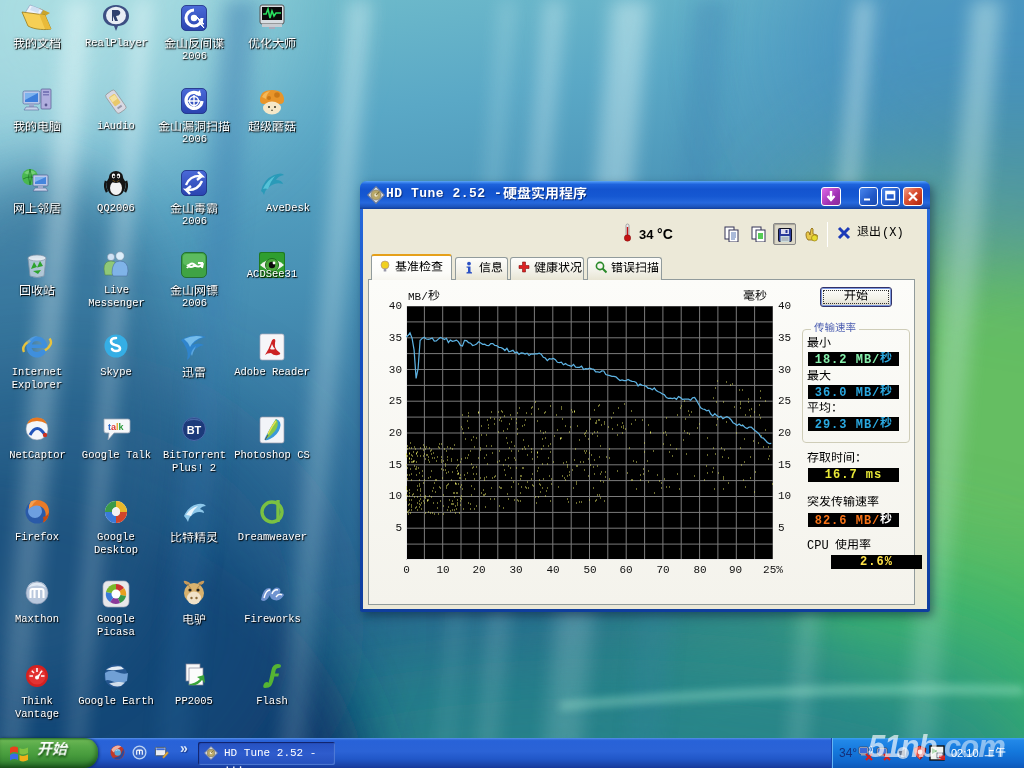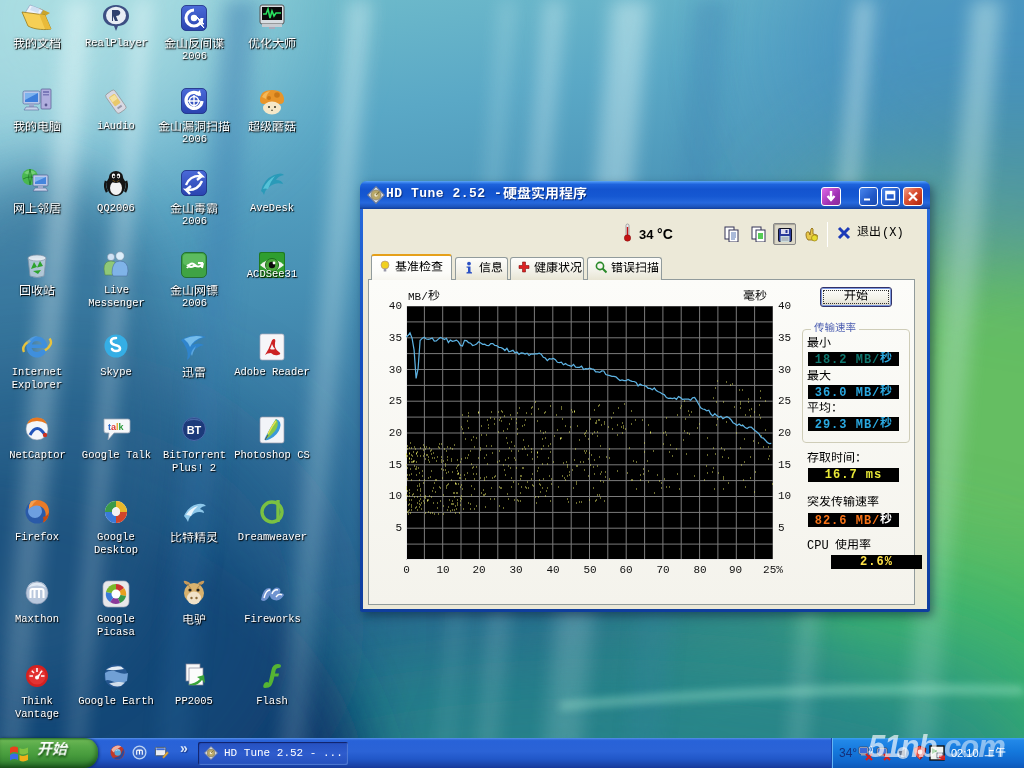--- a/index.html
+++ b/index.html
@@ -402,21 +402,21 @@
 <svg class="clbl" style="position:absolute;left:248px;top:121px" width="48" height="13" viewBox="0 0 48 13" fill="#fff">
     <path transform="translate(0.0,9.6)" d="M7.1 -4.2H10V-2H7.1ZM6.3 -4.9V-1.2H10.9V-4.9ZM1.2 -4.7C1.1 -2.6 1 -0.7 0.3 0.5C0.5 0.6 0.9 0.9 1.1 1C1.4 0.3 1.6 -0.5 1.8 -1.4C2.6 0.3 4.1 0.6 6.6 0.6H11.3C11.3 0.4 11.5 -0 11.6 -0.2C10.9 -0.2 7.2 -0.2 6.6 -0.2C5.4 -0.2 4.5 -0.3 3.8 -0.6V-3H5.6V-3.8H3.8V-5.5H5.7C5.9 -5.4 6.1 -5.2 6.2 -5.1C7.5 -5.9 8.2 -7 8.4 -8.8H10.3C10.2 -7.2 10.1 -6.6 9.9 -6.4C9.8 -6.3 9.7 -6.3 9.6 -6.3C9.4 -6.3 8.9 -6.3 8.4 -6.4C8.5 -6.2 8.6 -5.8 8.6 -5.6C9.2 -5.6 9.7 -5.6 10 -5.6C10.3 -5.6 10.5 -5.7 10.7 -5.9C10.9 -6.2 11.1 -7.1 11.1 -9.2C11.2 -9.3 11.2 -9.6 11.2 -9.6H5.9V-8.8H7.6C7.4 -7.4 6.8 -6.4 5.8 -5.8V-6.3H3.6V-7.8H5.5V-8.6H3.6V-10.1H2.8V-8.6H0.9V-7.8H2.8V-6.3H0.6V-5.5H3V-1.1C2.5 -1.5 2.2 -2.1 1.9 -2.9C1.9 -3.4 2 -4 2 -4.6Z"></path>
     <path transform="translate(12.0,9.6)" d="M0.5 -0.7 0.7 0.2C1.9 -0.2 3.4 -0.8 4.8 -1.4L4.6 -2.1C3.1 -1.6 1.5 -1 0.5 -0.7ZM4.8 -9.3V-8.5H6.1C6 -4.6 5.6 -1.5 3.9 0.4C4.2 0.6 4.6 0.8 4.7 1C5.8 -0.4 6.3 -2.1 6.7 -4.3C7.1 -3.3 7.6 -2.4 8.2 -1.6C7.4 -0.8 6.6 -0.1 5.6 0.3C5.8 0.4 6.1 0.8 6.3 1C7.2 0.5 8 -0.1 8.7 -0.9C9.4 -0.1 10.1 0.5 11 0.9C11.1 0.7 11.4 0.4 11.6 0.2C10.7 -0.2 9.9 -0.8 9.3 -1.6C10.1 -2.7 10.7 -4.1 11.1 -5.8L10.5 -6.1L10.4 -6H9.2C9.5 -7 9.8 -8.3 10.1 -9.3ZM7 -8.5H9C8.7 -7.3 8.3 -6.1 8 -5.2H10.1C9.8 -4.1 9.3 -3.1 8.7 -2.2C7.9 -3.3 7.3 -4.6 6.9 -6C6.9 -6.8 7 -7.6 7 -8.5ZM0.7 -5.1C0.8 -5.2 1.1 -5.2 2.7 -5.4C2.1 -4.6 1.6 -4 1.4 -3.8C1 -3.3 0.7 -3 0.5 -3C0.6 -2.7 0.7 -2.3 0.7 -2.1C1 -2.3 1.4 -2.5 4.6 -3.4C4.6 -3.6 4.5 -4 4.5 -4.2L2.2 -3.5C3.1 -4.6 4 -5.8 4.7 -7.1L4 -7.6C3.7 -7.1 3.5 -6.7 3.2 -6.2L1.6 -6.1C2.3 -7.1 3.1 -8.4 3.6 -9.7L2.8 -10.1C2.3 -8.6 1.4 -7.1 1.1 -6.7C0.8 -6.3 0.6 -6 0.4 -5.9C0.5 -5.7 0.6 -5.3 0.7 -5.1Z"></path>
     <path transform="translate(24.0,9.6)" d="M7.6 -10.1V-9.3H4.4V-10.1H3.5V-9.3H0.6V-8.6H3.5V-8H4.4V-8.6H7.6V-8H8.5V-8.6H11.4V-9.3H8.5V-10.1ZM5.3 -8.2C5.5 -8.1 5.7 -7.9 6 -7.7H1.4V-4.7C1.4 -3.2 1.3 -1 0.5 0.5C0.7 0.6 1.1 0.8 1.2 1C2.1 -0.7 2.2 -3.1 2.2 -4.7V-7H11.3V-7.7H6.9C6.7 -7.9 6.3 -8.3 5.9 -8.5ZM2.6 -3.1V-2.4H4.7C4 -1.6 3 -0.9 2 -0.5C2.2 -0.3 2.5 -0 2.6 0.1C3.1 -0.1 3.6 -0.4 4.1 -0.8V0.9H4.9V0.6H9.6V0.9H10.4V-1.7H5.1C5.3 -2 5.4 -2.2 5.6 -2.4H11.1V-3.1ZM4.4 -6.8V-6.1H2.7V-5.6H4.2C3.7 -4.9 3 -4.2 2.4 -3.8C2.5 -3.7 2.7 -3.5 2.8 -3.4C3.3 -3.7 3.9 -4.3 4.4 -5V-3.5H5.1V-4.9C5.4 -4.6 5.8 -4.3 6 -4.1L6.4 -4.6L5.1 -5.5V-5.6H6.5V-6.1H5.1V-6.8ZM8.4 -6.8V-6.1H6.8V-5.6H8.1C7.7 -4.9 6.9 -4.2 6.3 -3.9C6.4 -3.8 6.6 -3.6 6.7 -3.4C7.3 -3.8 7.9 -4.4 8.4 -5V-3.4H9.1V-5.1C9.6 -4.4 10.3 -3.8 11 -3.5C11.1 -3.6 11.3 -3.8 11.4 -3.9C10.7 -4.3 9.8 -4.9 9.3 -5.6H11V-6.1H9.1V-6.8ZM4.9 -0.1V-1.1H9.6V-0.1Z"></path>
     <path transform="translate(36.0,9.6)" d="M7.5 -10.1V-9.1H4.4V-10.1H3.5V-9.1H0.7V-8.2H3.5V-7.2H4.4V-8.2H7.5V-7.2H8.4V-8.2H11.3V-9.1H8.4V-10.1ZM5.9 -3.1V1H6.8V0.4H10V0.9H10.9V-3.1H8.9V-4.8H11.4V-5.6H8.9V-7.1H8V-5.6H5.6V-4.8H8V-3.1ZM6.8 -0.4V-2.3H10V-0.4ZM4.2 -4.9C4 -3.8 3.7 -2.8 3.3 -2.1C2.9 -2.3 2.4 -2.5 2 -2.7C2.3 -3.4 2.6 -4.1 2.8 -4.9ZM1 -2.4C1.6 -2.1 2.2 -1.7 2.8 -1.3C2.2 -0.6 1.4 -0.1 0.5 0.3C0.7 0.4 1.1 0.8 1.2 0.9C2.1 0.5 2.8 -0 3.5 -0.9C4.1 -0.4 4.6 0 5 0.4L5.5 -0.3C5.2 -0.7 4.6 -1.2 4 -1.6C4.6 -2.6 5 -3.9 5.2 -5.6L4.7 -5.7L4.5 -5.7H3.1C3.2 -6.2 3.3 -6.7 3.4 -7.1L2.6 -7.2C2.5 -6.7 2.4 -6.2 2.2 -5.7H0.5V-4.9H2C1.7 -4 1.3 -3 1 -2.4Z"></path>
   </svg>
 <div class="ico" style="left:256px;top:167px"><svg width="32" height="32" viewBox="0 0 32 32">
       <path d="M5 24 Q8 12 18 8 Q26 5 28 8 Q22 9 20 13 Q26 13 27 17 Q21 15 16 18 Q9 22 8 28 Q7 25 5 24 Z" fill="#2a9ab8"></path>
 <path d="M7 22 Q11 13 19 9 Q14 15 12 22 Q9 21 7 22" fill="#55c2d8"></path>
     </svg></div>
-<div class="lbl" style="left:249px;top:202px;width:46px">AveDesk</div>
+<div class="lbl" style="left:265px;top:202px;width:46px">AveDesk</div>
 <div class="ico" style="left:256px;top:249px"><svg width="32" height="32" viewBox="0 0 32 32">
       <rect x="3" y="3" width="26" height="26" rx="2" fill="#1e7a1e"></rect>
 <rect x="4" y="4" width="24" height="24" rx="1.5" fill="#2f9e2f"></rect>
 <path d="M4 16 Q16 5 28 16 Q16 27 4 16 Z" fill="#eef4ea"></path>
 <circle cx="16" cy="16" r="6.5" fill="#4aa83a"></circle>
       <circle cx="16" cy="16" r="6.5" fill="none" stroke="#1a6a1a" stroke-width="1"></circle>
 <circle cx="16" cy="16" r="3.2" fill="#0a0a0a"></circle>
       <circle cx="18" cy="14" r="1.4" fill="#fff"></circle>
     </svg></div>
 <div class="lbl" style="left:246px;top:268px;width:52px">ACDSee31</div>
@@ -622,21 +622,21 @@
         <svg style="position:absolute;left:442px;top:42px;background:#fbfbf7;padding:0 3px" width="48" height="13" viewBox="0 0 48 13" fill="#4a5cb0">
           <path transform="translate(0.0,9.6)" d="M3.2 -10C2.5 -8.2 1.4 -6.4 0.2 -5.2C0.4 -5 0.6 -4.6 0.7 -4.4C1.1 -4.8 1.5 -5.3 1.9 -5.8V0.9H2.8V-7.2C3.3 -8 3.7 -8.9 4 -9.8ZM5.6 -1.5C6.8 -0.8 8.1 0.3 8.8 1L9.4 0.3C9.1 -0 8.7 -0.4 8.1 -0.8C9 -1.8 10.1 -3 10.8 -3.8L10.2 -4.2L10 -4.1H6.2L6.6 -5.6H11.4V-6.4H6.8L7.2 -7.8H10.9V-8.7H7.5L7.8 -9.9L6.9 -10L6.5 -8.7H4.2V-7.8H6.3L5.9 -6.4H3.5V-5.6H5.7C5.4 -4.7 5.1 -3.9 4.9 -3.3H9.2C8.7 -2.7 8.1 -2 7.4 -1.3C7 -1.6 6.6 -1.8 6.3 -2.1Z"></path>
           <path transform="translate(12.0,9.6)" d="M8.8 -5.4V-1H9.5V-5.4ZM10.3 -5.8V-0.1C10.3 0.1 10.3 0.1 10.2 0.1C10 0.1 9.5 0.1 9 0.1C9.1 0.3 9.2 0.6 9.2 0.9C9.9 0.9 10.4 0.8 10.7 0.7C11 0.6 11.1 0.4 11.1 -0.1V-5.8ZM0.9 -4C0.9 -4.1 1.3 -4.1 1.7 -4.1H2.6V-2.5C1.8 -2.3 1.1 -2.1 0.5 -2L0.7 -1.2L2.6 -1.6V0.9H3.4V-1.8L4.4 -2.1L4.3 -2.9L3.4 -2.7V-4.1H4.4V-5H3.4V-6.8H2.6V-5H1.6C1.9 -5.8 2.2 -6.8 2.4 -7.8H4.4V-8.6H2.6C2.7 -9.1 2.8 -9.5 2.8 -9.9L2 -10.1C1.9 -9.6 1.9 -9.1 1.8 -8.6H0.6V-7.8H1.6C1.4 -6.8 1.2 -6 1.1 -5.7C0.9 -5.2 0.8 -4.8 0.6 -4.7C0.7 -4.5 0.8 -4.1 0.9 -4ZM7.9 -10.1C7.1 -8.9 5.6 -7.7 4.2 -7C4.4 -6.8 4.6 -6.5 4.8 -6.3C5.1 -6.5 5.4 -6.7 5.7 -6.9V-6.4H10.2V-7C10.5 -6.8 10.8 -6.6 11.1 -6.4C11.2 -6.7 11.5 -7 11.7 -7.2C10.4 -7.7 9.3 -8.4 8.4 -9.4L8.6 -9.8ZM6.1 -7.1C6.7 -7.6 7.4 -8.2 7.9 -8.8C8.5 -8.1 9.2 -7.6 9.9 -7.1ZM7.4 -4.9V-3.9H5.7V-4.9ZM5 -5.6V0.9H5.7V-1.6H7.4V0C7.4 0.1 7.3 0.1 7.2 0.2C7.1 0.2 6.8 0.2 6.4 0.1C6.6 0.4 6.6 0.7 6.7 0.9C7.2 0.9 7.6 0.9 7.8 0.8C8.1 0.6 8.1 0.4 8.1 0V-5.6ZM5.7 -3.2H7.4V-2.2H5.7Z"></path>
           <path transform="translate(24.0,9.6)" d="M0.8 -9.1C1.5 -8.5 2.3 -7.6 2.7 -7L3.4 -7.6C3 -8.1 2.2 -9 1.5 -9.6ZM3.2 -5.8H0.6V-5H2.3V-1.2C1.8 -1 1.1 -0.5 0.5 0.1L1.1 0.9C1.7 0.1 2.3 -0.5 2.8 -0.5C3 -0.5 3.4 -0.2 3.9 0.1C4.8 0.6 5.8 0.7 7.2 0.7C8.3 0.7 10.4 0.7 11.3 0.6C11.3 0.3 11.4 -0.1 11.5 -0.3C10.4 -0.2 8.6 -0.1 7.2 -0.1C5.9 -0.1 4.9 -0.2 4.1 -0.6C3.7 -0.8 3.4 -1 3.2 -1.2ZM5.1 -6.3H7V-4.8H5.1ZM7.9 -6.3H9.9V-4.8H7.9ZM7 -10.1V-8.8H3.8V-8.1H7V-7.1H4.3V-4.1H6.6C6 -3.1 4.8 -2.1 3.7 -1.6C3.9 -1.5 4.1 -1.2 4.3 -0.9C5.2 -1.5 6.3 -2.4 7 -3.4V-0.6H7.9V-3.4C8.9 -2.6 10 -1.8 10.6 -1.1L11.1 -1.7C10.5 -2.4 9.3 -3.3 8.2 -4.1H10.8V-7.1H7.9V-8.1H11.3V-8.8H7.9V-10.1Z"></path>
           <path transform="translate(36.0,9.6)" d="M9.9 -7.7C9.5 -7.2 8.8 -6.6 8.2 -6.2L8.9 -5.7C9.5 -6.1 10.2 -6.7 10.7 -7.3ZM0.7 -4 1.1 -3.3C1.9 -3.7 2.9 -4.2 3.8 -4.7L3.6 -5.4C2.6 -4.9 1.4 -4.4 0.7 -4ZM1 -7.2C1.7 -6.8 2.5 -6.2 2.8 -5.8L3.5 -6.3C3.1 -6.7 2.3 -7.3 1.6 -7.7ZM8.1 -4.9C9 -4.4 10 -3.7 10.5 -3.2L11.2 -3.7C10.6 -4.2 9.6 -4.9 8.8 -5.4ZM0.6 -2.4V-1.6H5.5V1H6.5V-1.6H11.4V-2.4H6.5V-3.4H5.5V-2.4ZM5.2 -9.9C5.4 -9.7 5.6 -9.3 5.8 -9H0.9V-8.2H5.3C4.9 -7.6 4.5 -7.1 4.3 -6.9C4.2 -6.7 4 -6.6 3.8 -6.6C3.9 -6.4 4 -6 4.1 -5.8C4.2 -5.9 4.5 -5.9 5.9 -6C5.3 -5.4 4.8 -5 4.5 -4.8C4.1 -4.5 3.8 -4.2 3.6 -4.2C3.7 -4 3.8 -3.6 3.8 -3.4C4.1 -3.5 4.5 -3.6 7.6 -3.9C7.8 -3.6 7.9 -3.4 8 -3.2L8.7 -3.6C8.4 -4.1 7.8 -5 7.3 -5.6L6.6 -5.3C6.8 -5.1 7 -4.8 7.2 -4.5L5.1 -4.4C6.1 -5.2 7.2 -6.3 8.1 -7.4L7.4 -7.8C7.2 -7.5 6.9 -7.1 6.6 -6.8L5.1 -6.7C5.4 -7.1 5.8 -7.6 6.2 -8.2H11.3V-9H6.8C6.7 -9.3 6.4 -9.8 6.1 -10.2Z"></path>
         </svg>
         <svg style="position:absolute;left:438px;top:57px;" width="24" height="13" viewBox="0 0 24 13" fill="#000">
           <path transform="translate(0.0,9.6)" d="M3 -7.6H9V-6.8H3ZM3 -9.1H9V-8.2H3ZM2.1 -9.7V-6.1H9.9V-9.7ZM4.8 -4.7V-3.9H2.6V-4.7ZM0.6 -0.5 0.6 0.3 4.8 -0.2V1H5.6V-0.3L6.3 -0.4V-1.1L5.6 -1.1V-4.7H11.4V-5.5H0.6V-4.7H1.7V-0.6ZM6.1 -4V-3.2H6.8L6.6 -3.1C6.9 -2.3 7.4 -1.5 8.1 -0.8C7.4 -0.3 6.6 0 5.9 0.3C6 0.4 6.3 0.7 6.3 0.9C7.2 0.6 7.9 0.2 8.6 -0.3C9.3 0.2 10.1 0.7 11 0.9C11.1 0.7 11.4 0.4 11.6 0.2C10.7 0 9.9 -0.4 9.3 -0.9C10 -1.6 10.7 -2.6 11 -3.8L10.5 -4L10.4 -4ZM7.4 -3.2H10C9.7 -2.5 9.2 -1.9 8.7 -1.4C8.1 -1.9 7.7 -2.5 7.4 -3.2ZM4.8 -3.2V-2.4H2.6V-3.2ZM4.8 -1.7V-1L2.6 -0.7V-1.7Z"></path>
           <path transform="translate(12.0,9.6)" d="M5.6 -9.9V-0.3C5.6 -0 5.5 0 5.2 0C5 0 4.1 0.1 3.2 0C3.4 0.3 3.6 0.7 3.6 1C4.7 1 5.5 0.9 5.9 0.8C6.4 0.6 6.5 0.4 6.5 -0.3V-9.9ZM8.5 -6.9C9.5 -5.1 10.5 -2.9 10.7 -1.5L11.7 -1.8C11.4 -3.3 10.4 -5.5 9.3 -7.2ZM2.4 -7.1C2.1 -5.5 1.5 -3.4 0.4 -2.1C0.6 -2 1 -1.8 1.2 -1.7C2.3 -3 3 -5.2 3.4 -6.9Z"></path>
         </svg>
-        <div class="lcd" style="left:439px;top:72px;color:#0f766e">18.2 MB/<svg style="vertical-align:-2px" width="12" height="13" viewBox="0 0 12 13" fill="#2aa8e0">
+        <div class="lcd" style="left:439px;top:72px;color:#86efac">18.2 MB/<svg style="vertical-align:-2px" width="12" height="13" viewBox="0 0 12 13" fill="#2aa8e0">
             <path transform="translate(0.0,9.6)" d="M5.7 -8.1C5.6 -6.9 5.3 -5.5 4.9 -4.7C5.2 -4.5 5.8 -4.3 6.1 -4.1C6.5 -5 6.9 -6.5 7 -7.9ZM9.2 -8C9.7 -6.9 10.2 -5.6 10.3 -4.6L11.6 -5.1C11.4 -6 11 -7.4 10.4 -8.4ZM9.9 -4.3C9 -1.9 7.2 -0.8 4.3 -0.3C4.6 0 4.9 0.6 5 1C8.3 0.3 10.3 -1 11.3 -3.9ZM7.5 -10.2V-2.7H8.8V-10.2ZM4.4 -10.1C3.4 -9.7 1.8 -9.3 0.5 -9.1C0.6 -8.8 0.8 -8.3 0.9 -8C1.3 -8 1.8 -8.1 2.2 -8.2V-6.8H0.4V-5.5H2C1.6 -4.3 0.9 -3 0.2 -2.2C0.5 -1.9 0.8 -1.3 0.9 -0.9C1.4 -1.5 1.8 -2.3 2.2 -3.2V1.1H3.6V-3.7C3.9 -3.3 4.2 -2.8 4.3 -2.5L5.1 -3.6C4.9 -3.9 3.9 -5 3.6 -5.3V-5.5H5.1V-6.8H3.6V-8.5C4.2 -8.6 4.7 -8.7 5.2 -8.9Z"></path>
           </svg></div>
         <svg style="position:absolute;left:438px;top:90px;" width="24" height="13" viewBox="0 0 24 13" fill="#000">
           <path transform="translate(0.0,9.6)" d="M3 -7.6H9V-6.8H3ZM3 -9.1H9V-8.2H3ZM2.1 -9.7V-6.1H9.9V-9.7ZM4.8 -4.7V-3.9H2.6V-4.7ZM0.6 -0.5 0.6 0.3 4.8 -0.2V1H5.6V-0.3L6.3 -0.4V-1.1L5.6 -1.1V-4.7H11.4V-5.5H0.6V-4.7H1.7V-0.6ZM6.1 -4V-3.2H6.8L6.6 -3.1C6.9 -2.3 7.4 -1.5 8.1 -0.8C7.4 -0.3 6.6 0 5.9 0.3C6 0.4 6.3 0.7 6.3 0.9C7.2 0.6 7.9 0.2 8.6 -0.3C9.3 0.2 10.1 0.7 11 0.9C11.1 0.7 11.4 0.4 11.6 0.2C10.7 0 9.9 -0.4 9.3 -0.9C10 -1.6 10.7 -2.6 11 -3.8L10.5 -4L10.4 -4ZM7.4 -3.2H10C9.7 -2.5 9.2 -1.9 8.7 -1.4C8.1 -1.9 7.7 -2.5 7.4 -3.2ZM4.8 -3.2V-2.4H2.6V-3.2ZM4.8 -1.7V-1L2.6 -0.7V-1.7Z"></path>
           <path transform="translate(12.0,9.6)" d="M5.5 -10.1C5.5 -9.1 5.5 -7.9 5.4 -6.6H0.7V-5.7H5.2C4.7 -3.4 3.5 -1.1 0.5 0.2C0.8 0.4 1.1 0.7 1.2 0.9C4.1 -0.4 5.4 -2.7 6 -5C6.9 -2.3 8.5 -0.2 10.8 0.9C11 0.7 11.3 0.3 11.5 0.1C9.2 -0.9 7.6 -3.1 6.8 -5.7H11.3V-6.6H6.3C6.5 -7.9 6.5 -9.1 6.5 -10.1Z"></path>
         </svg>
         <div class="lcd" style="left:439px;top:105px;color:#2aa8e0">36.0 MB/<svg style="vertical-align:-2px" width="12" height="13" viewBox="0 0 12 13" fill="#2aa8e0">
             <path transform="translate(0.0,9.6)" d="M5.7 -8.1C5.6 -6.9 5.3 -5.5 4.9 -4.7C5.2 -4.5 5.8 -4.3 6.1 -4.1C6.5 -5 6.9 -6.5 7 -7.9ZM9.2 -8C9.7 -6.9 10.2 -5.6 10.3 -4.6L11.6 -5.1C11.4 -6 11 -7.4 10.4 -8.4ZM9.9 -4.3C9 -1.9 7.2 -0.8 4.3 -0.3C4.6 0 4.9 0.6 5 1C8.3 0.3 10.3 -1 11.3 -3.9ZM7.5 -10.2V-2.7H8.8V-10.2ZM4.4 -10.1C3.4 -9.7 1.8 -9.3 0.5 -9.1C0.6 -8.8 0.8 -8.3 0.9 -8C1.3 -8 1.8 -8.1 2.2 -8.2V-6.8H0.4V-5.5H2C1.6 -4.3 0.9 -3 0.2 -2.2C0.5 -1.9 0.8 -1.3 0.9 -0.9C1.4 -1.5 1.8 -2.3 2.2 -3.2V1.1H3.6V-3.7C3.9 -3.3 4.2 -2.8 4.3 -2.5L5.1 -3.6C4.9 -3.9 3.9 -5 3.6 -5.3V-5.5H5.1V-6.8H3.6V-8.5C4.2 -8.6 4.7 -8.7 5.2 -8.9Z"></path>
           </svg></div>
         <svg style="position:absolute;left:438px;top:122px;" width="36" height="13" viewBox="0 0 36 13" fill="#000">
@@ -699,21 +699,21 @@
     <div class="abs" style="left:132px;top:7px"><svg width="15" height="15" viewBox="0 0 16 16">
         <circle cx="8" cy="8" r="6.8" fill="#3a68c8" stroke="#bcd4f4" stroke-width="1.4"></circle>
 <path d="M5 10.5 V6.5 Q5 5.5 6 5.5 L10 5.5 Q11 5.5 11 6.5 V10.5 M8 6 V10" stroke="#fff" stroke-width="1.2" fill="none"></path>
       </svg></div>
     <div class="abs" style="left:154px;top:7px"><svg width="15" height="15" viewBox="0 0 16 16">
         <rect x="1.5" y="2.5" width="11" height="9" rx="1" fill="#e8ecf4" stroke="#456" stroke-width="1"></rect>
 <rect x="2.5" y="3.5" width="9" height="2" fill="#3a6ad8"></rect>
         <path d="M9 13 L14 7 L15.5 8.5 L10.5 14 Z" fill="#e8b030" stroke="#975" stroke-width=".6"></path>
       </svg></div>
     <div class="abs" style="left:180px;top:2px;color:#d8e6fa;font:bold 14px 'Liberation Sans';text-shadow:1px 1px 1px #1a3a90">»</div>
-    <div class="abs" style="left:198px;top:4px;width:150px;height:23px;border-radius:2px;
+    <div class="abs" style="left:198px;top:4px;width:137px;height:23px;border-radius:2px;
 background:linear-gradient(180deg,#2550c0,#2e5ccd 50%,#2550bd);box-shadow:inset 1px 1px 1px rgba(10,20,80,.8),inset -1px -1px 1px rgba(120,160,230,.5)">
       <span class="abs" style="left:6px;top:4px"><svg width="14" height="14" viewBox="0 0 16 16">
           <g transform="rotate(45 8 8)">
             <rect x="2.8" y="2.8" width="10.4" height="10.4" fill="#e4e7ee" stroke="#7a8292" stroke-width="1"></rect>
           </g>
 <circle cx="8" cy="8" r="4.5" fill="#b8a868"></circle>
           <circle cx="8" cy="8" r="4.5" fill="none" stroke="#666" stroke-width=".5"></circle>
           <circle cx="8" cy="8" r="1.5" fill="#f0e8d0"></circle>
           <path d="M8 8 L11 5" stroke="#887840" stroke-width="1"></path>
         </svg></span>

